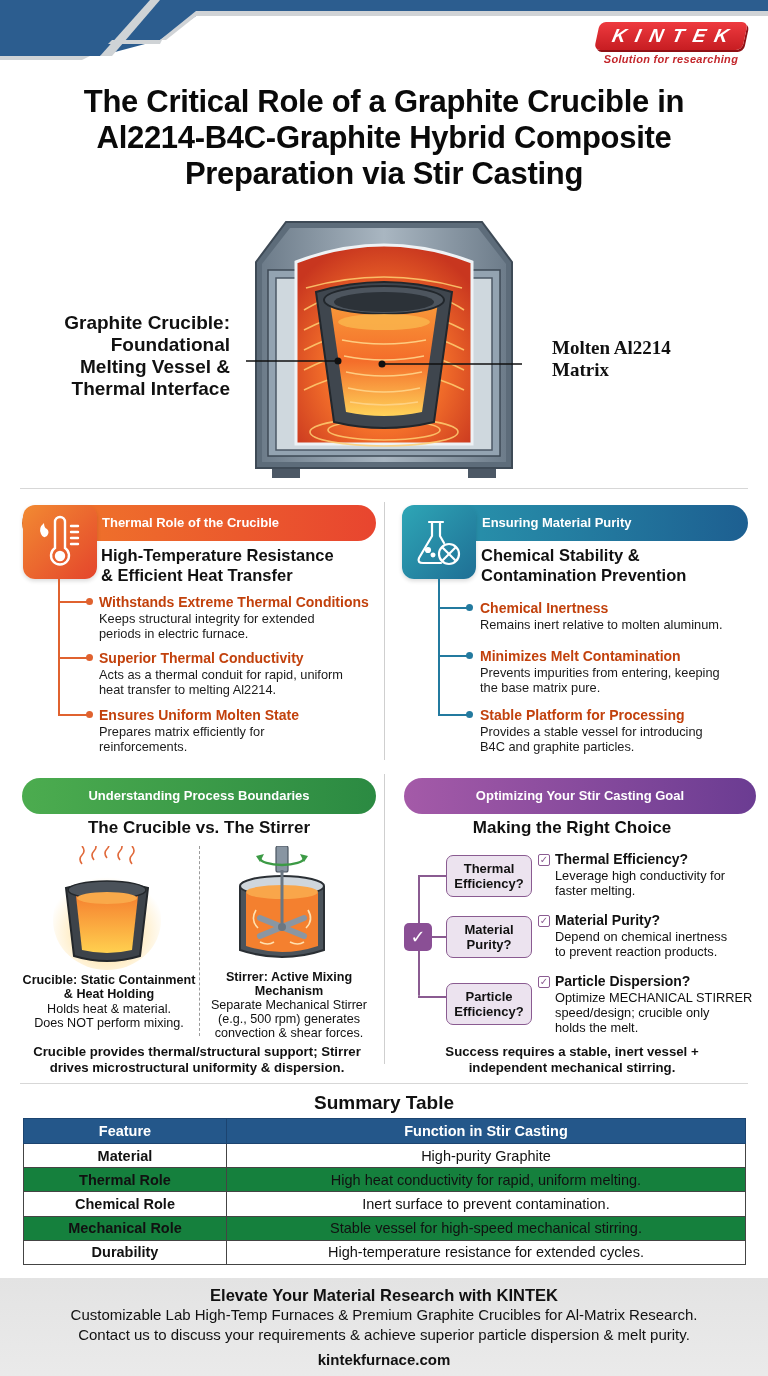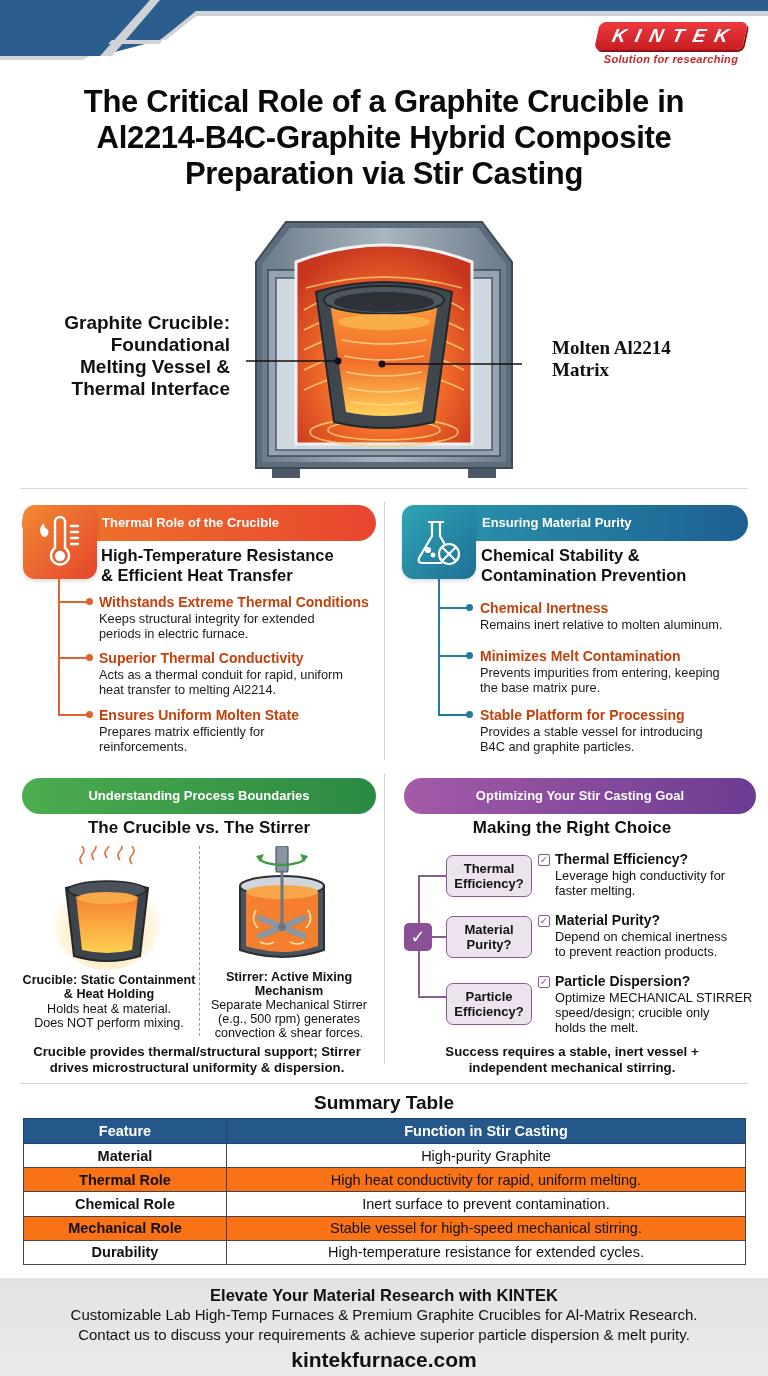--- a/index.html
+++ b/index.html
@@ -95,30 +95,30 @@
   .table-title { position: absolute; left: 0; top: 1092px; width: 768px; text-align: center; font-weight: 700; font-size: 19px; }
   table.summary {
     position: absolute; left: 23px; top: 1118px; width: 723px; border-collapse: collapse;
     font-size: 14.5px;
   }
   table.summary th {
     background: #24578a; color: #fff; font-weight: 700; height: 25px; border: 1px solid #1c4470;
   }
   table.summary td { height: 24.2px; border: 1px solid #444; text-align: center; color: #111; }
   table.summary td.feat { font-weight: 700; width: 203px; }
-  table.summary tr.alt td { background: #f97316; }
+  table.summary tr.alt td { background: #15803d; }
 
   
   .footer {
     position: absolute; left: 0; top: 1278px; width: 768px; height: 122px;
     background: linear-gradient(180deg,#e3e3e3,#ececec); text-align: center;
   }
   .footer-head { font-weight: 700; font-size: 16.5px; margin-top: 7px; line-height: 20px; }
   .footer-line { font-size: 15px; line-height: 20px; color: #111; }
-  .footer-url { font-weight: 700; font-size: 21px; margin-top: 5px; line-height: 20px; }
+  .footer-url { font-weight: 700; font-size: 15px; margin-top: 5px; line-height: 20px; }
 </style>
 </head>
 <body>
 
 <svg class="banner" viewBox="0 0 768 70" width="768" height="70">
   <polygon points="0,0 768,0 768,16 196,16 160,40 100,56 0,56" fill="#2c5d8f"></polygon>
   <polygon points="0,56 90,56 82,60 0,60" fill="#cfd3d6"></polygon>
   <polygon points="150,0 160,0 112,56 100,56" fill="#cfd3d6"></polygon>
   <polygon points="196,11 768,11 768,16 196,16" fill="#d0d3d6"></polygon>
   <polygon points="160,40 196,11 200,13 166,40" fill="#d0d3d6"></polygon>

